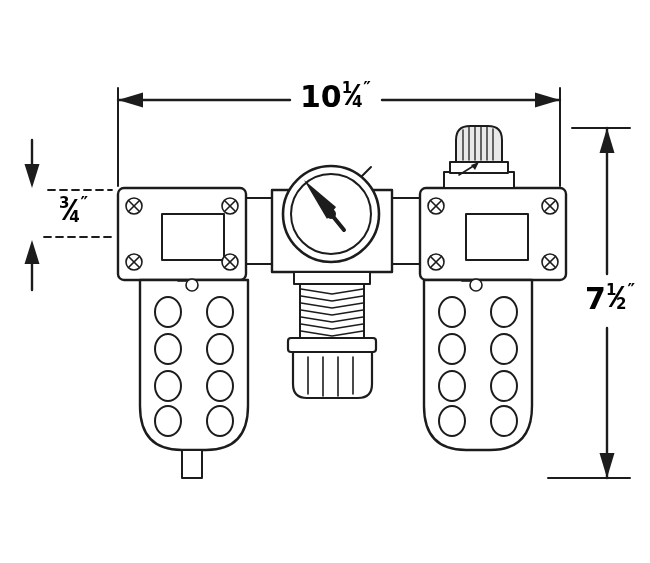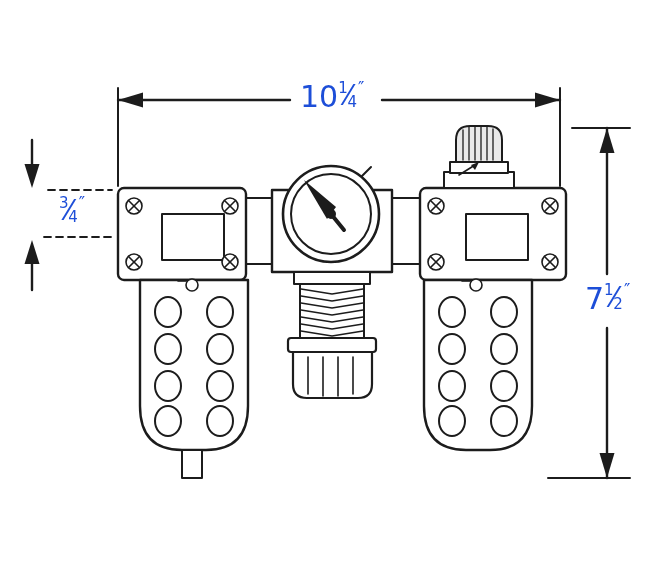--- a/index.html
+++ b/index.html
@@ -8,22 +8,22 @@
     width:650px;height:563px;
     background:#ffffff;
     overflow:hidden;
     font-family:"DejaVu Sans","Liberation Sans",sans-serif;
   }
   .stage svg{position:absolute;left:0;top:0;}
   .dim-label{
     position:absolute;
     display:flex;
     align-items:flex-start;
-    font-weight:normal;
-    color:#1d4ed8;
+    font-weight:bold;
+    color:#000000;
     background:#ffffff;
     padding:0 3px;
     line-height:1;
     user-select:none;
     justify-content:space-between;
   }
   .dim-label .whole{font-size:30px;line-height:1;}
   .dim-label .num{font-size:15px;margin-top:-1px;}
   .dim-label .slash{font-size:28px;margin:0 -3px 0 -2px;line-height:1;}
   .dim-label .den{font-size:15px;margin-top:13px;}

